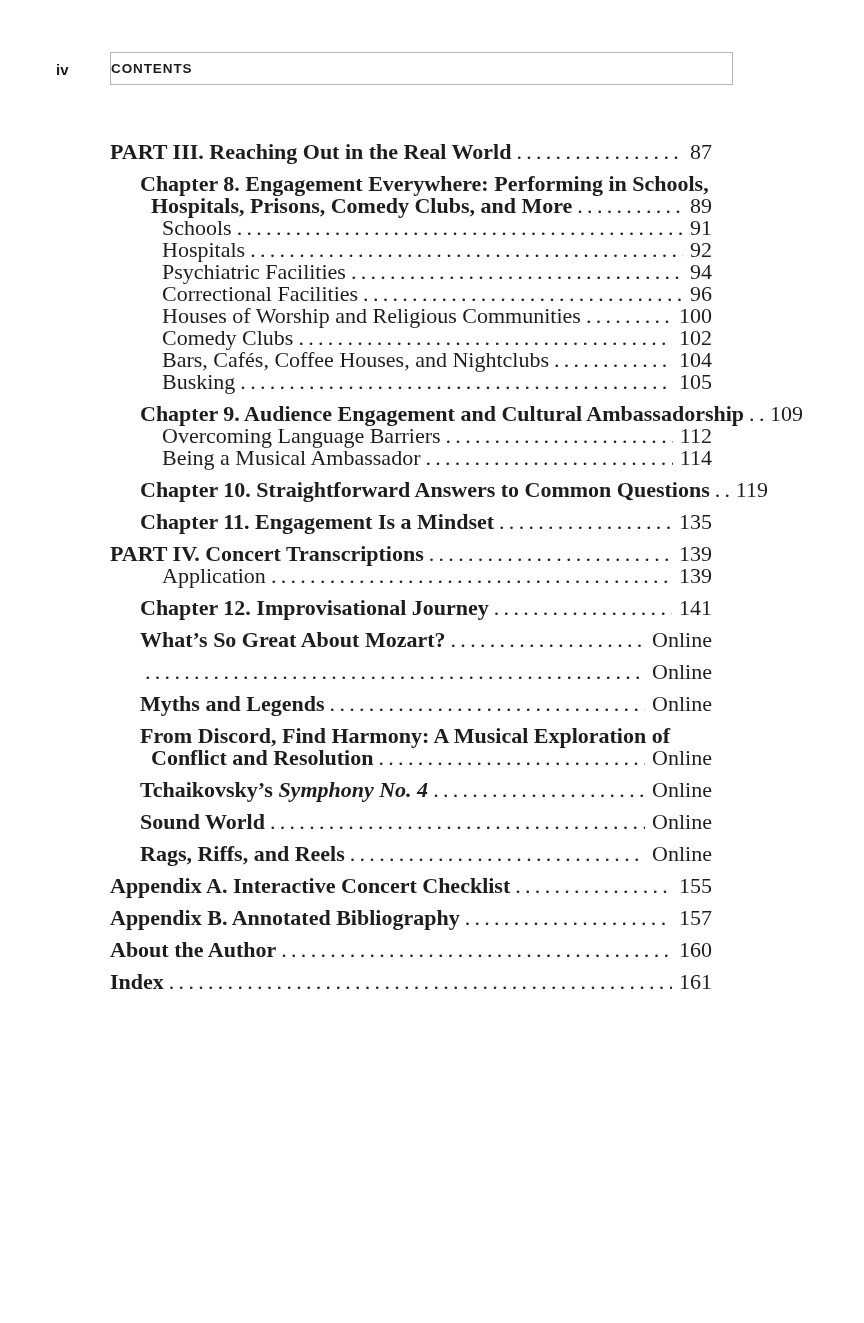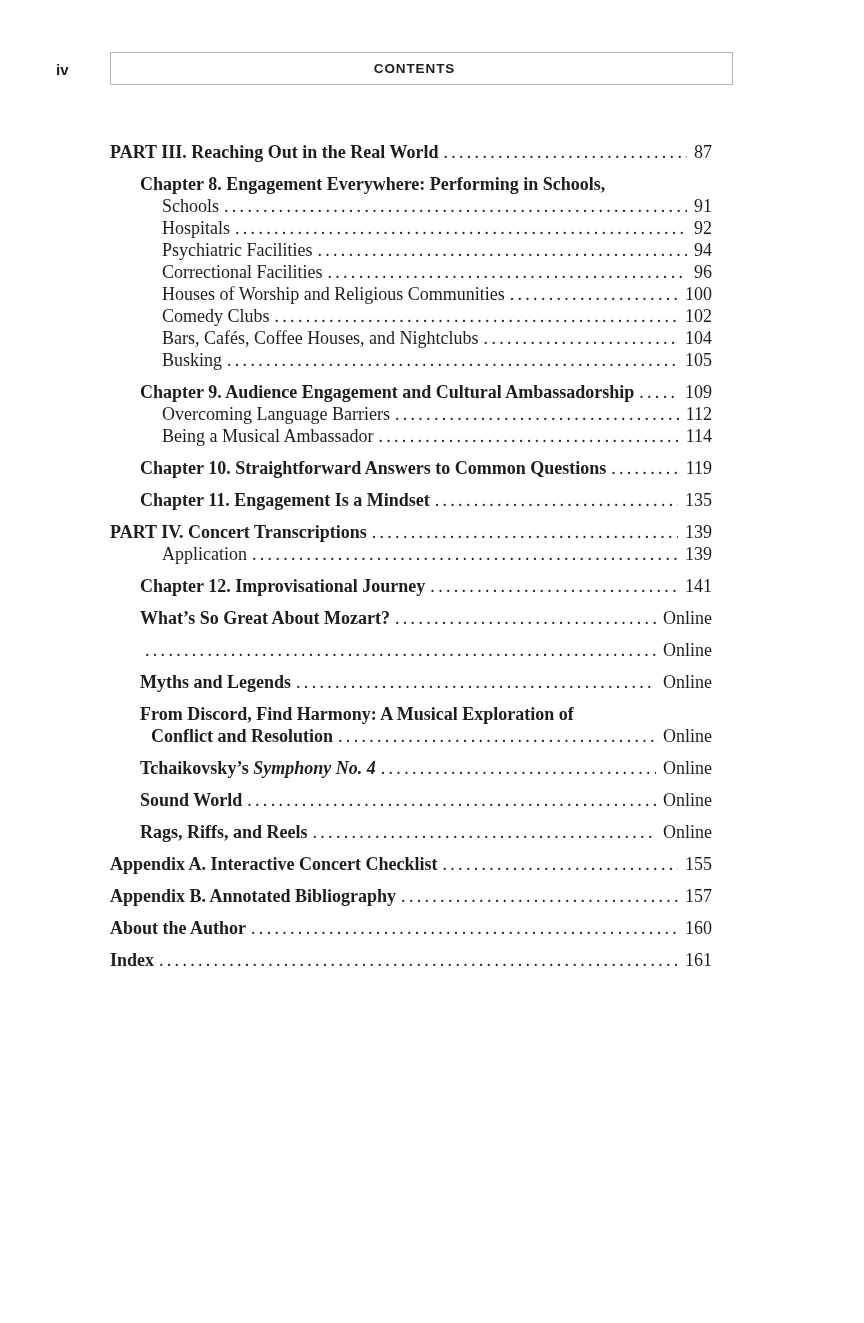--- a/index.html
+++ b/index.html
@@ -35,41 +35,41 @@
     position: absolute;
     left: 110px;
     width: 623px;
     top: 0;
     bottom: 0;
     box-sizing: border-box;
     border: 1px solid #b5b5b5;
     background: #ffffff;
     display: flex;
     align-items: center;
-    justify-content: center;
+    justify-content: flex-start;
     padding-right: 14px;
   }
   .header-title {
     font-family: "Liberation Sans", sans-serif;
     font-weight: bold;
     font-size: 13.5px;
     letter-spacing: 0.9px;
     color: #1c1c1c;
   }
 
   
   .toc {
     position: absolute;
     left: 110px;
     top: 131px;
     width: 602px;
   }
   .entry {
     margin-top: 10px;
-    font-size: 18px;
+    font-size: 22px;
     line-height: 22px;
   }
   .entry.lvl1 { padding-left: 30px; }
   .entry.lvl2 { padding-left: 52px; margin-top: 0; text-align: center; }
   .entry.bold .seg { font-weight: bold; }
   .seg.italic { font-style: italic; }
 
   .wrapline { white-space: nowrap; }
   .contline { padding-left: 11px; }
 
@@ -110,20 +110,25 @@
 <div class="toc">
     <div class="entry lvl0 bold">
       <div class="row">
         <span class="title"><span class="seg">PART III. Reaching Out in the Real World</span></span>
         <span class="leader"></span>
         <span class="pagenum">87</span>
       </div>
     </div>
     <div class="entry lvl1 bold">
       <div class="wrapline"><span class="title"><span class="seg">Chapter 8. Engagement Everywhere: Performing in Schools,</span></span></div>
+      <div class="contline row">
+        <span class="title"><span class="seg">Hospitals, Prisons, Comedy Clubs, and More</span></span>
+        <span class="leader"></span>
+        <span class="pagenum">89</span>
+      </div>
     </div>
     <div class="entry lvl2">
       <div class="row">
         <span class="title"><span class="seg">Schools</span></span>
         <span class="leader"></span>
         <span class="pagenum">91</span>
       </div>
     </div>
     <div class="entry lvl2">
       <div class="row">

